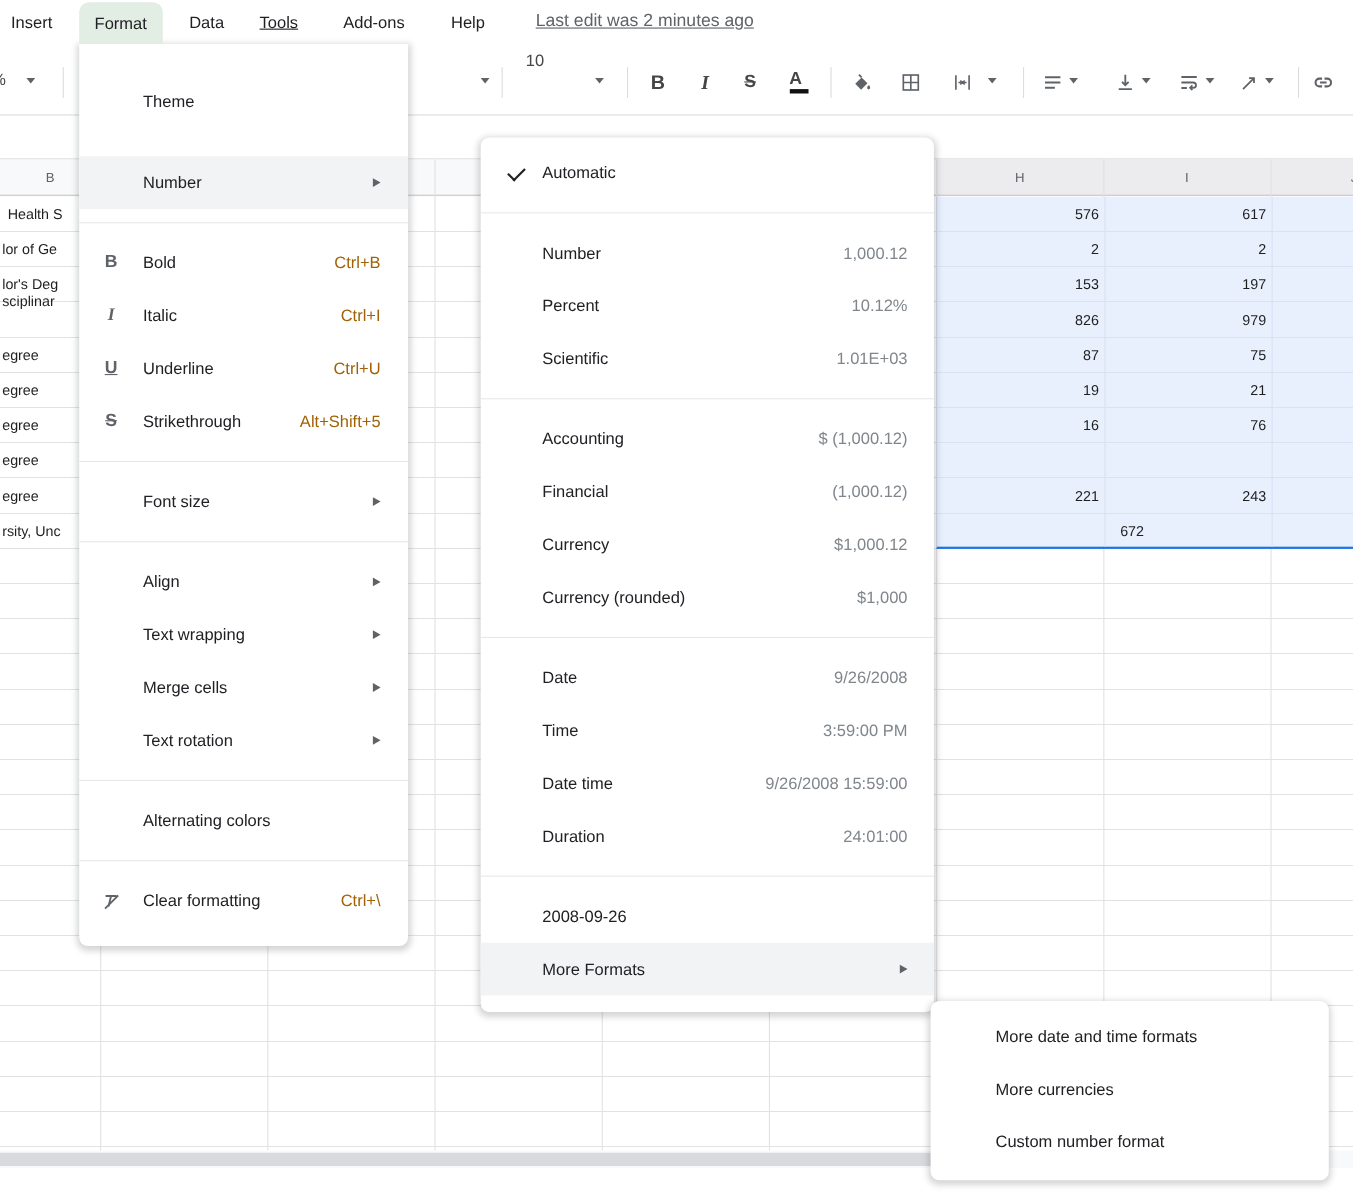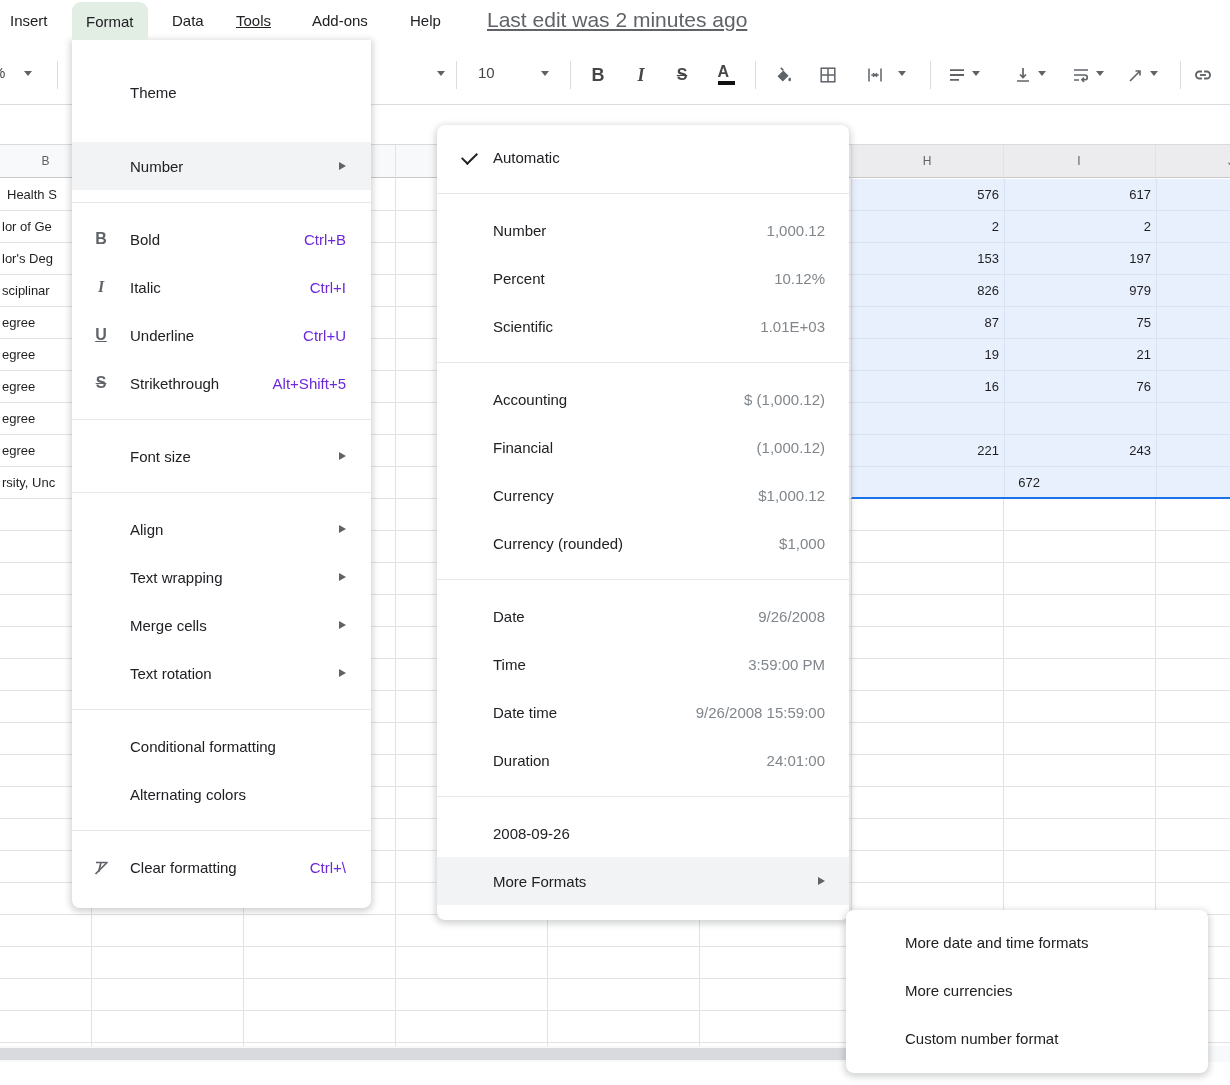--- a/index.html
+++ b/index.html
@@ -4,21 +4,21 @@
 <style>
   html,body{margin:0;padding:0;background:#fff;}
   #app{position:relative;width:1230px;height:1085px;background:#fff;overflow:hidden;
        font-family:"Liberation Sans",sans-serif;color:#202124;}
 
   
   .mb-item{position:absolute;top:0;height:40px;display:flex;align-items:center;
            padding:0 14px;font-size:15px;color:#202124;cursor:default;}
   .mb-item.active{background:#e2ede4;border-radius:9px 9px 0 0;top:2px;height:38px;}
   .mb-last{position:absolute;top:0;height:40px;display:flex;align-items:center;
-           font-size:21px;color:#5f6368;text-decoration:underline;}
+           font-size:16px;color:#5f6368;text-decoration:underline;}
 
   
   .tb-txt{position:absolute;font-size:15px;color:#444746;}
   .tb-div{position:absolute;top:61px;width:1px;height:28px;background:#dadce0;}
   .car{position:absolute;width:0;height:0;border-left:4.5px solid transparent;
        border-right:4.5px solid transparent;border-top:5px solid #5f6368;}
   .tb-btn{position:absolute;top:59px;width:30px;height:32px;display:flex;
           align-items:center;justify-content:center;}
   .g-b{font-weight:bold;font-size:18px;color:#444746;}
   .g-i{font-family:"Liberation Serif",serif;font-style:italic;font-weight:bold;font-size:18px;color:#444746;}
@@ -55,21 +55,21 @@
   
   .card{position:absolute;background:#fff;box-shadow:0 2px 6px 2px rgba(60,64,67,.22);}
   #format-card{left:72px;top:40px;width:299px;border-radius:0 0 8px 8px;padding:28px 0 17px 0;}
   #number-card{left:437px;top:125px;width:412px;border-radius:8px;padding:8px 0 15px 0;}
   #more-card{left:846px;top:910px;width:362px;border-radius:8px;padding:8px 0 11px 0;}
 
   .fm-item{height:48px;display:flex;align-items:center;padding-right:25px;font-size:15px;color:#202124;}
   .fm-item.hl{background:#f1f3f4;}
   .fm-ic{width:58px;display:flex;align-items:center;justify-content:center;flex:none;}
   .fm-label{flex:1;}
-  .fm-short{color:#6d28d9;font-size:15px;}
+  .fm-short{color:#a16207;font-size:15px;}
   .fm-spacer{height:26px;}
   .menu-div{height:1px;background:#e8e8e8;margin:12px 0;}
   .tri{width:0;height:0;border-left:7px solid #5f6368;border-top:4.5px solid transparent;
        border-bottom:4.5px solid transparent;}
 
   .nm-item{height:48px;display:flex;align-items:center;padding:0 24px 0 56px;
            font-size:15px;color:#202124;position:relative;}
   .nm-item.hl{background:#f1f3f4;}
   .nm-value{margin-left:auto;color:#80868b;}
   .check{position:absolute;left:25px;top:19px;width:13px;height:7px;
@@ -88,21 +88,21 @@
 <div id="app">
 
   <div>
     <div class="tb-txt" style="left:-8px;top:64px;">%</div>
     <div class="car" style="left:24px;top:71px;"></div>
     <div class="tb-div" style="left:57px;"></div>
 
     <div class="car" style="left:437px;top:71px;"></div>
     <div class="tb-div" style="left:456px;"></div>
 
-    <div class="tb-txt" style="left:478px;top:64px;">10</div>
+    <div class="tb-txt" style="left:478px;top:47px;">10</div>
     <div class="car" style="left:541px;top:71px;"></div>
     <div class="tb-div" style="left:570px;"></div>
 
     <div class="tb-btn" style="left:583px;">
         <span class="g-b">B</span>
       </div>
     <div class="tb-btn" style="left:626px;">
         <span class="g-i">I</span>
       </div>
     <div class="tb-btn" style="left:667px;">
@@ -194,21 +194,21 @@
 
   <div id="selection">
     <div class="selgrid"></div>
     <div class="selv" style="left:152px;"></div>
     <div class="selv" style="left:304px;"></div>
   </div>
 
   <div class="lefttext" style="top:179px;padding-left:7px;">Health S</div>
   <div class="lefttext" style="top:211px;">lor of Ge</div>
   <div class="lefttext" style="top:243px;">lor's Deg</div>
-  <div class="lefttext" style="top:275px;">sciplinar</div>
+  <div class="lefttext" style="top:258px;">sciplinar</div>
   <div class="lefttext" style="top:307px;">egree</div>
   <div class="lefttext" style="top:339px;">egree</div>
   <div class="lefttext" style="top:371px;">egree</div>
   <div class="lefttext" style="top:403px;">egree</div>
   <div class="lefttext" style="top:435px;">egree</div>
   <div class="lefttext" style="top:467px;">rsity, Unc</div>
 
   <div class="cellnum" style="left:853px;top:179px;">576</div>
   <div class="cellnum" style="left:853px;top:211px;">2</div>
   <div class="cellnum" style="left:853px;top:243px;">153</div>
@@ -300,24 +300,20 @@
       <span class="tri"></span>
     </div>
     <div class="fm-item">
       <span class="fm-ic"></span>
         <span class="fm-label">Text rotation</span>
       <span class="tri"></span>
     </div>
     <div class="menu-div"></div>
     <div class="fm-item">
       <span class="fm-ic"></span>
-        <span class="fm-label">Conditional formatting</span>
-    </div>
-    <div class="fm-item">
-      <span class="fm-ic"></span>
         <span class="fm-label">Alternating colors</span>
     </div>
     <div class="menu-div"></div>
     <div class="fm-item">
       <span class="fm-ic">
         <svg width="18" height="18" viewBox="0 0 18 18" fill="none" stroke="#5f6368" stroke-width="1.7">
           <path d="M4 4.5h10M9 4.5L6.6 14"></path>
             <path d="M3.5 16L15.5 4"></path>
         </svg>
       </span>

